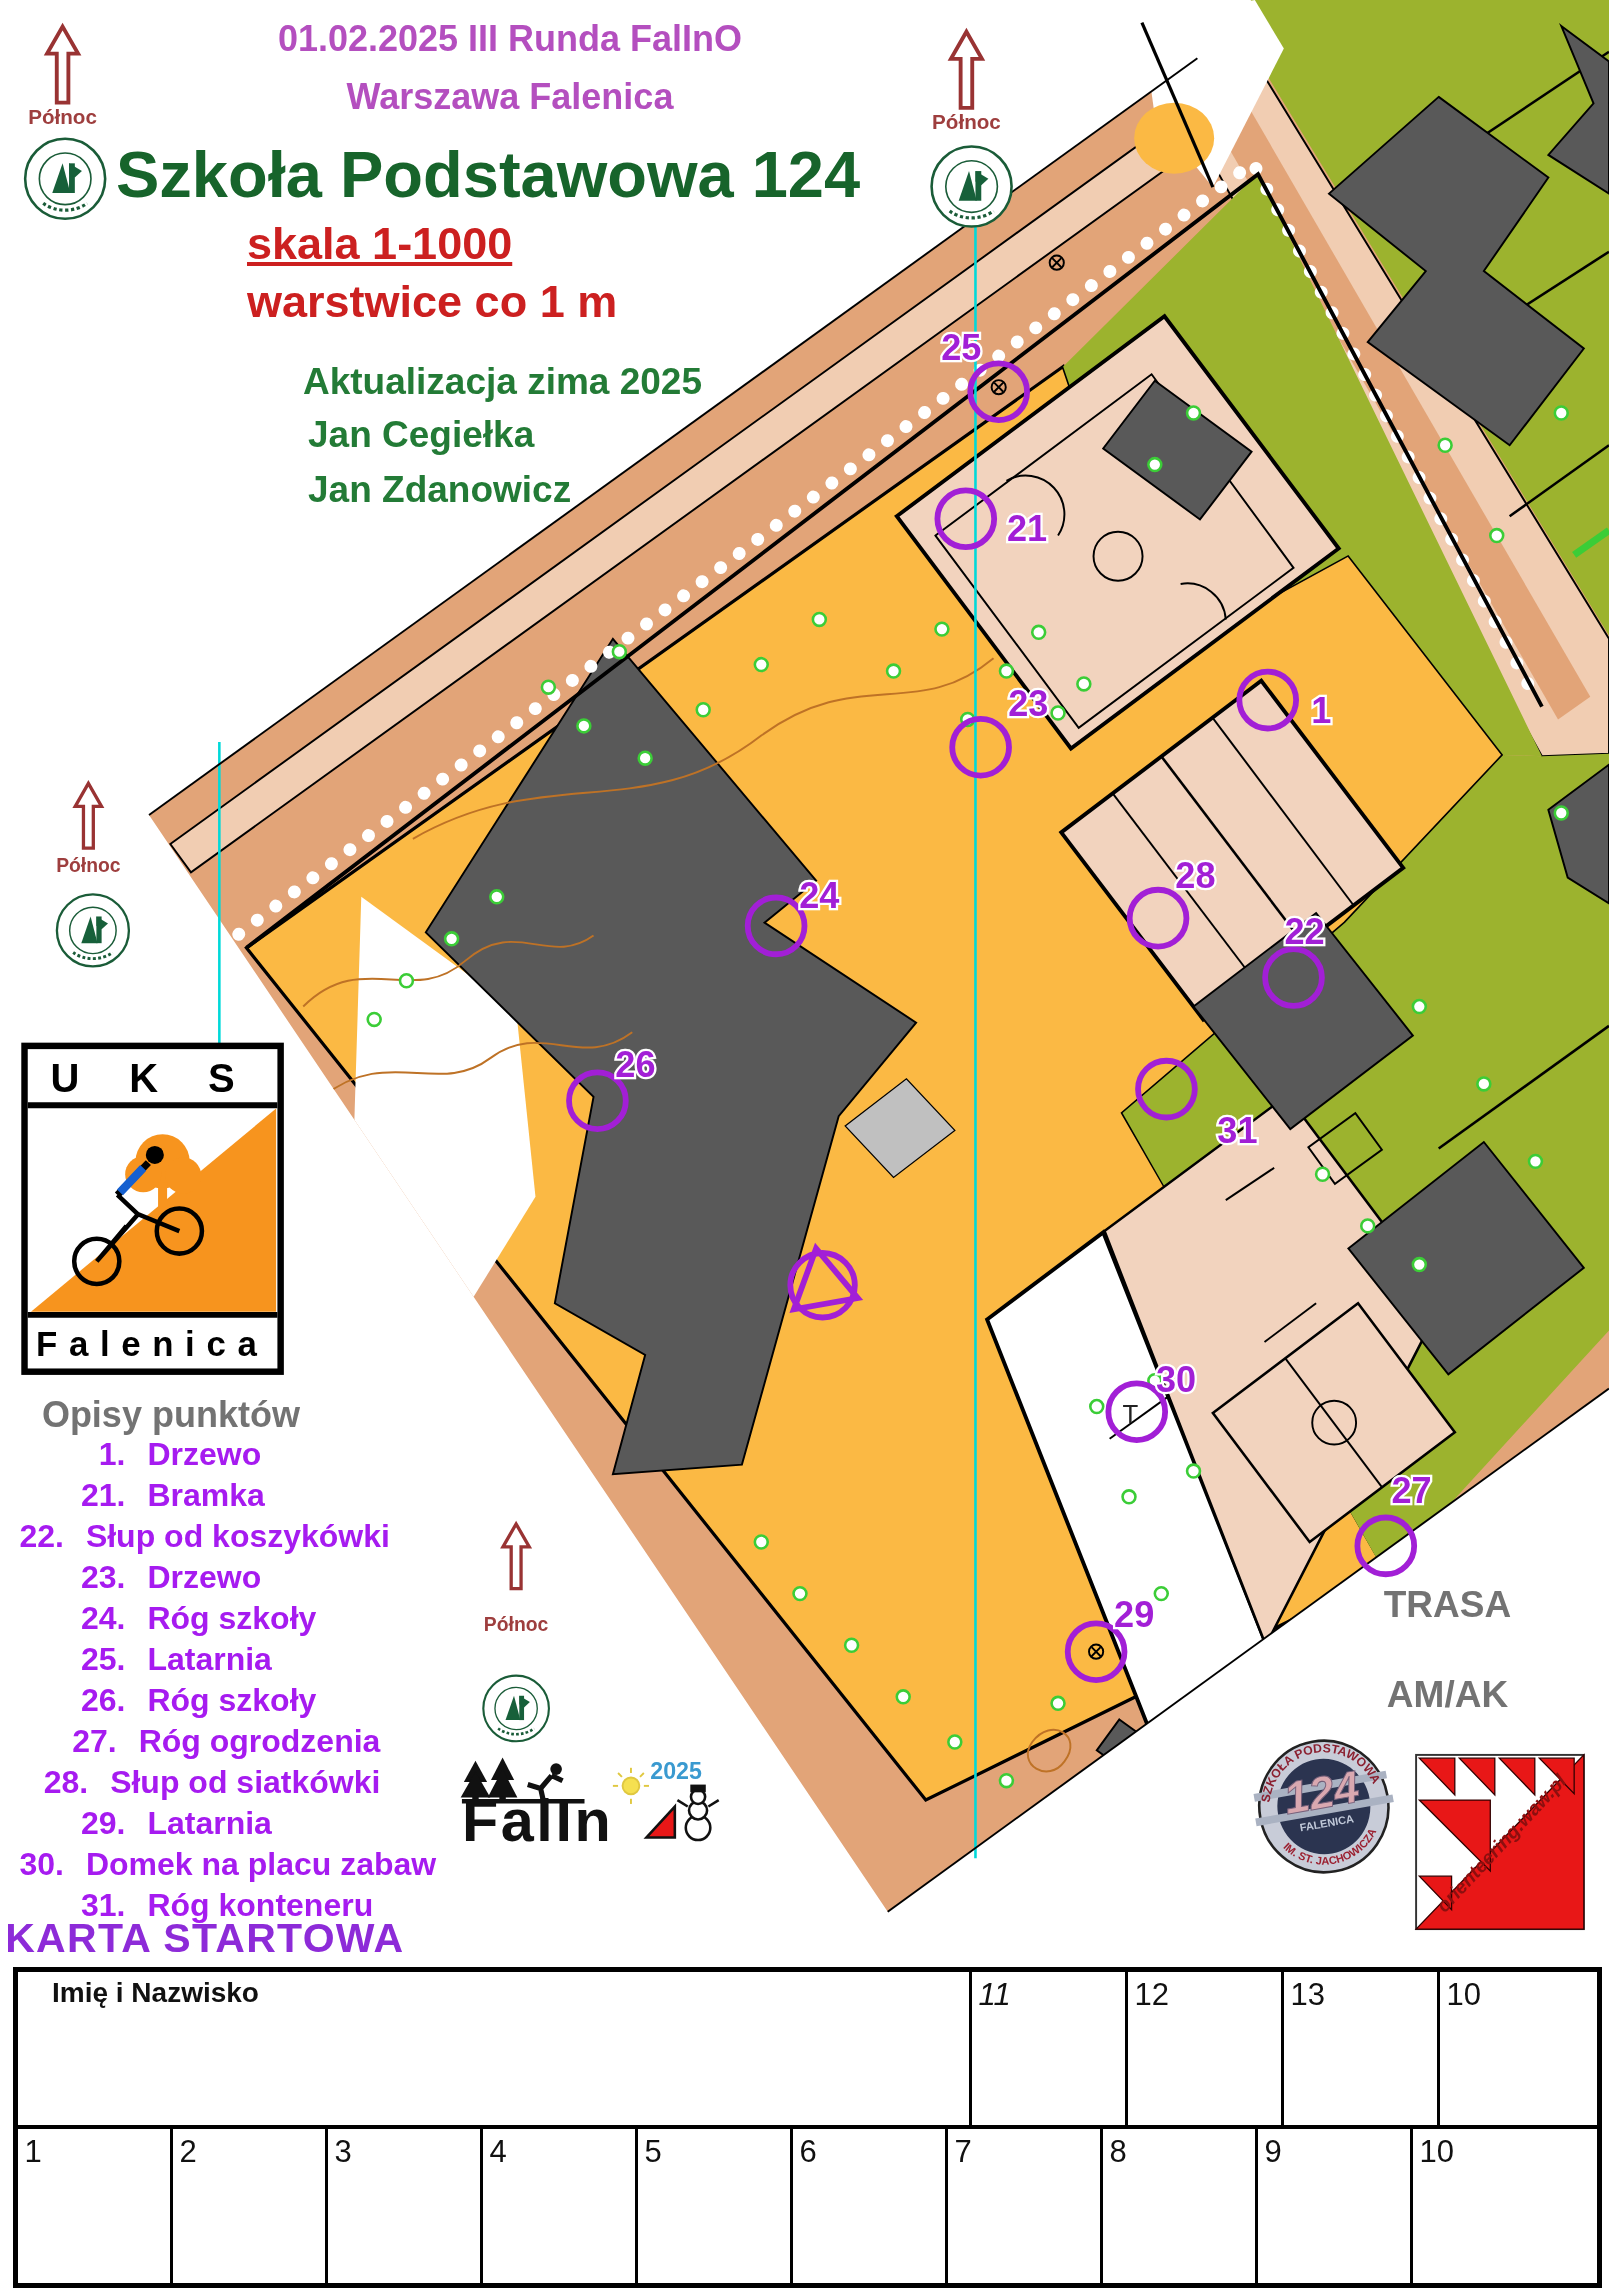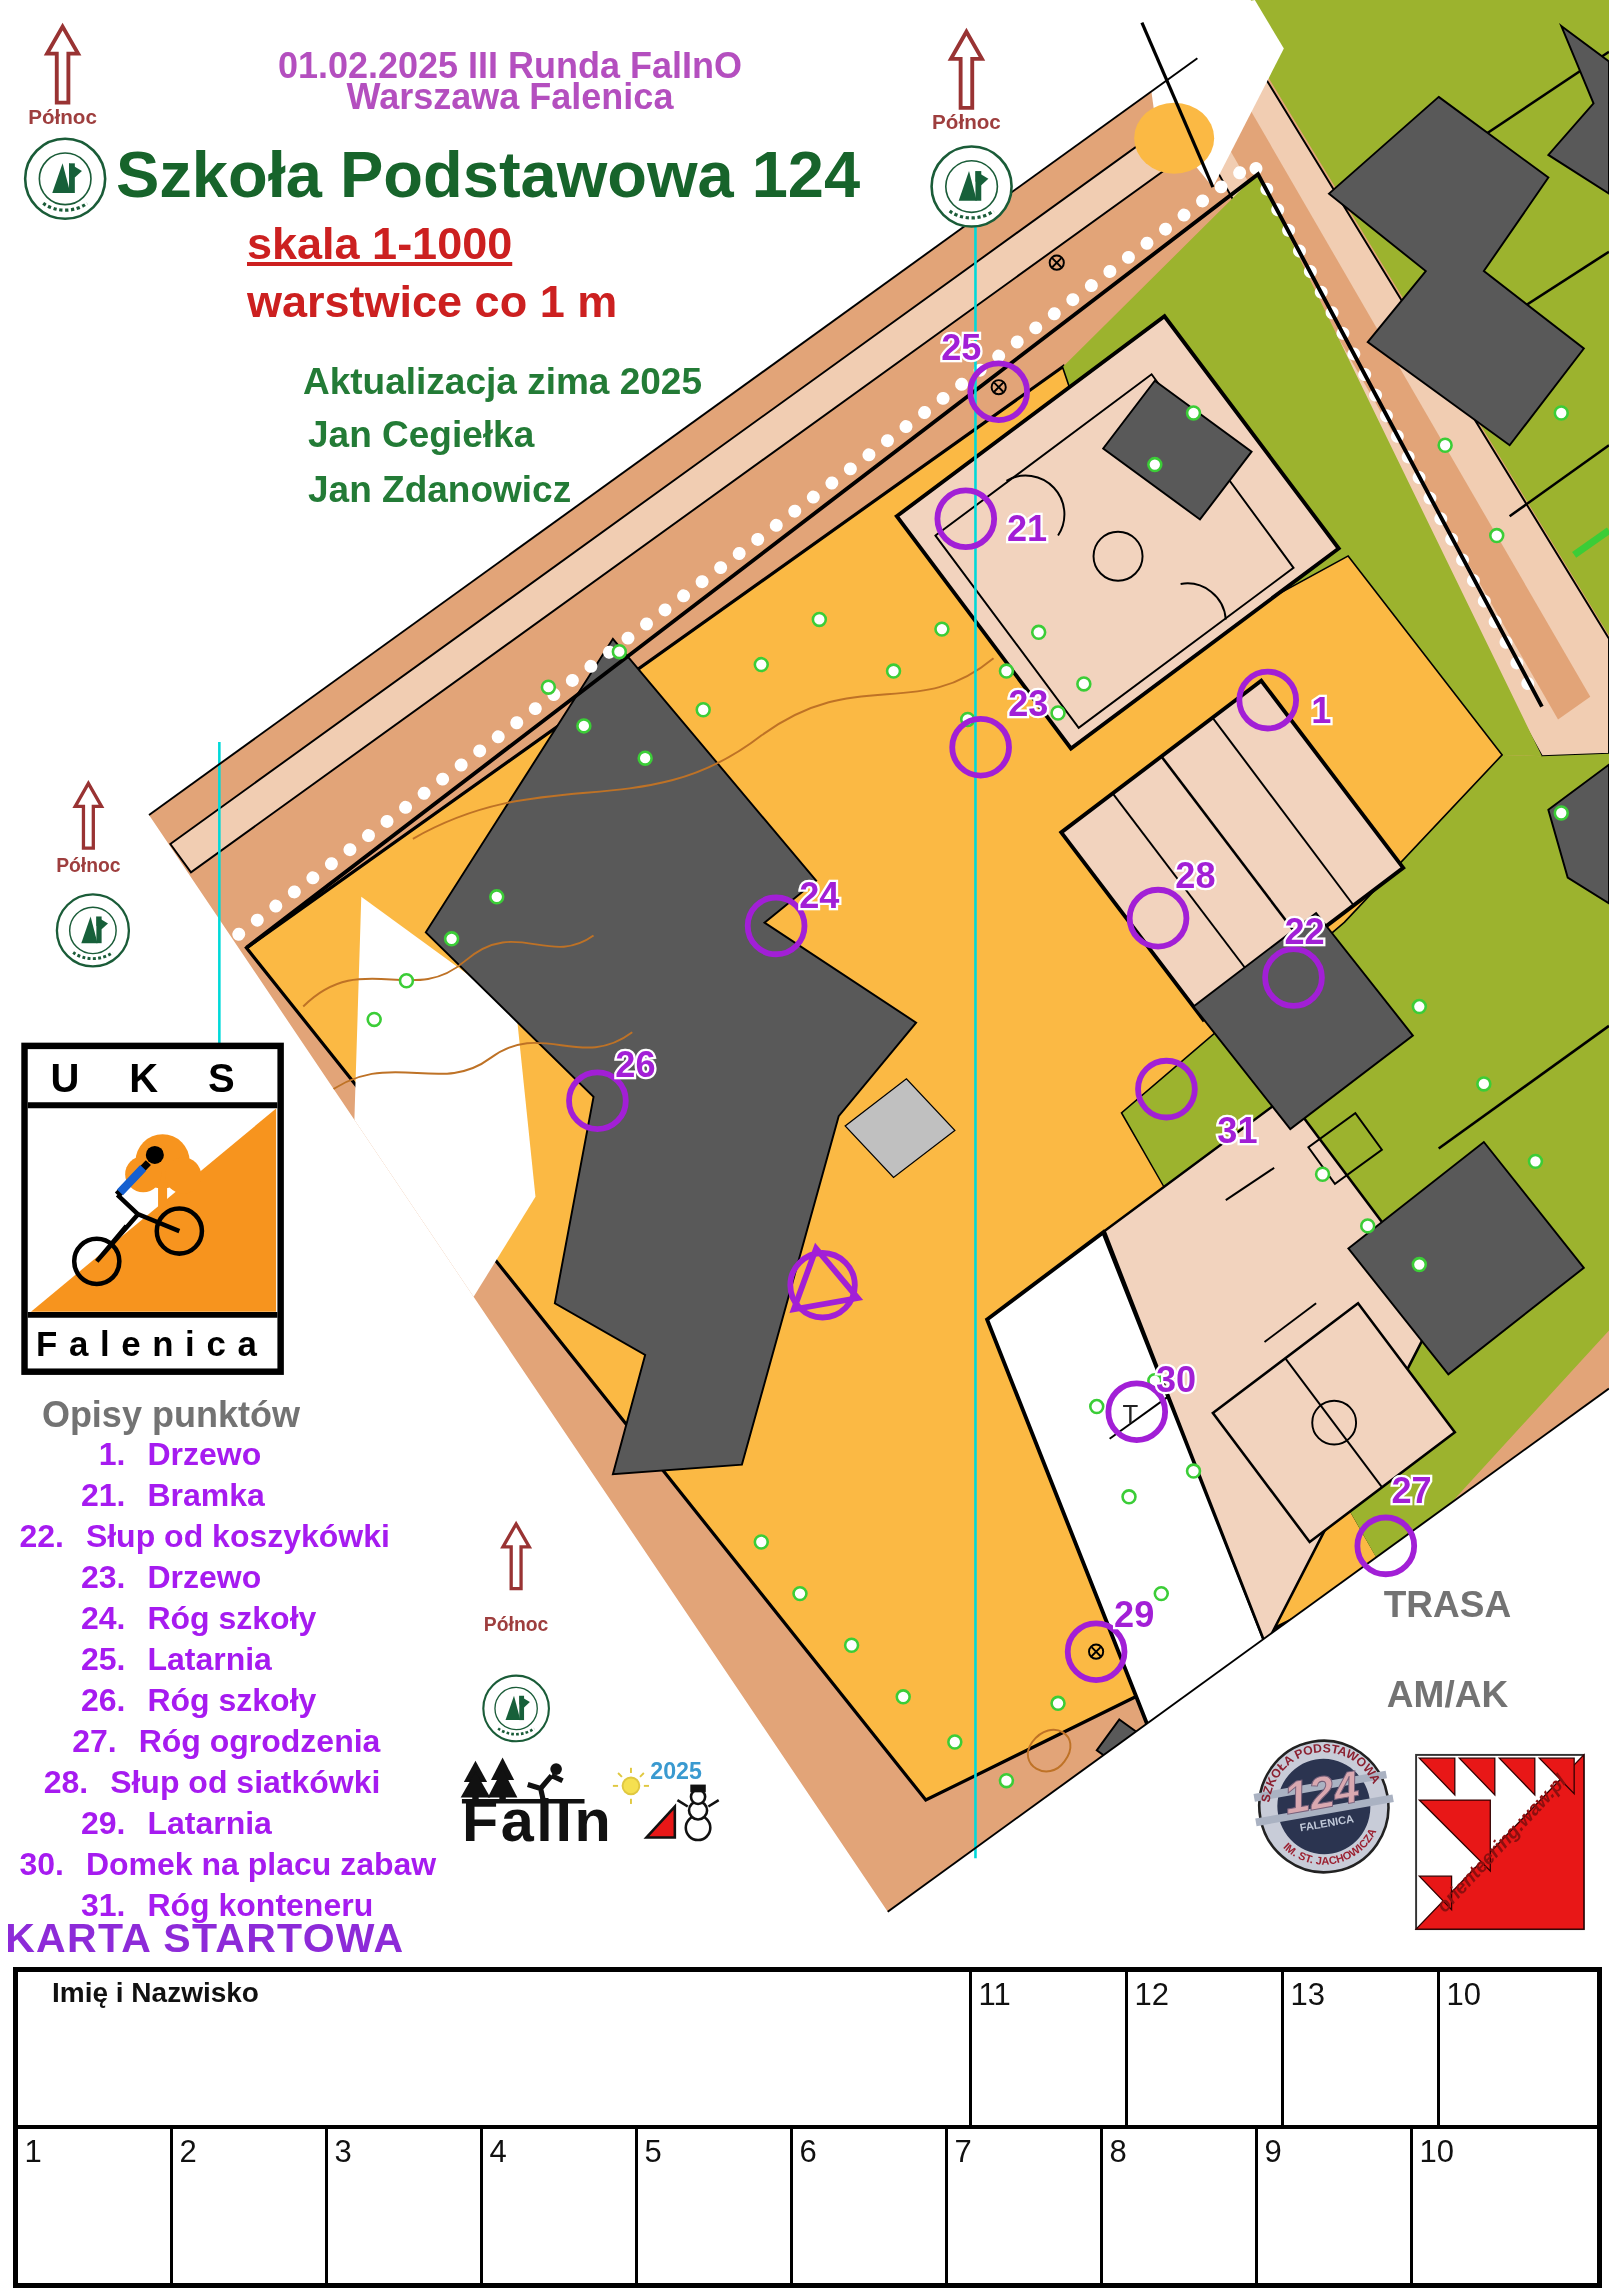--- a/index.html
+++ b/index.html
@@ -358,21 +358,21 @@
         <polygon points="2262,2725 2317,2725 2317,2782"></polygon>
         <polygon points="2324,2725 2379,2725 2379,2782"></polygon>
         <polygon points="2200,2790 2310,2790 2310,2900"></polygon>
         <polygon points="2200,2908 2250,2908 2250,2960"></polygon>
         <polygon points="2386,2725 2440,2725 2440,2780"></polygon>
       </g>
       <text transform="rotate(-47 2325 2855)" x="2325" y="2868" text-anchor="middle" font-size="30" font-weight="bold" font-style="italic" fill="#8c0f0f">orienteering.waw.pl</text>
     </g>
   </svg>
 
-  <div class="abs hdr c-date ctr" style="left:252px;top:45px;width:516px;">01.02.2025 III Runda FalInO</div>
+  <div class="abs hdr c-date ctr" style="left:252px;top:18px;width:516px;">01.02.2025 III Runda FalInO</div>
   <div class="abs hdr c-date ctr" style="left:252px;top:76px;width:516px;">Warszawa  Falenica</div>
   <div class="abs hdr c-green" style="left:116px;top:137px;font-size:65px;">Szkoła Podstawowa 124</div>
   <div class="abs hdr c-red" style="left:247px;top:218px;font-size:45px;text-decoration:underline;">skala 1-1000</div>
   <div class="abs hdr c-red" style="left:247px;top:276px;font-size:45px;">warstwice co 1 m</div>
   <div class="abs hdr c-updt" style="left:303px;top:361px;font-size:37px;">Aktualizacja zima 2025</div>
   <div class="abs hdr c-updt" style="left:308px;top:414px;font-size:37px;">Jan Cegiełka</div>
   <div class="abs hdr c-updt" style="left:308px;top:469px;font-size:37px;">Jan Zdanowicz</div>
 
   <div class="abs" id="opisy">
     <div class="title">Opisy punktów</div>
@@ -433,21 +433,21 @@
     <div>AM/AK</div>
   </div>
 
   <div class="abs hdr" id="karta-title">KARTA STARTOWA</div>
   <div class="abs" id="karta">
     <div class="row" id="row-top">
       <div class="cell name-cell" style="width:954px">
         <span>Imię i Nazwisko</span>
       </div>
 
-    <div class="cell" style="width: 156px;">
+    <div class="cell" style="width: 156px; font-style: italic;">
           <span class="no">11</span>
         </div>
         <div class="cell" style="width: 156px;">
           <span class="no">12</span>
         </div>
         <div class="cell" style="width: 156px;">
           <span class="no">13</span>
         </div>
         <div class="cell" style="width: 156px;">
           <span class="no">10</span>

